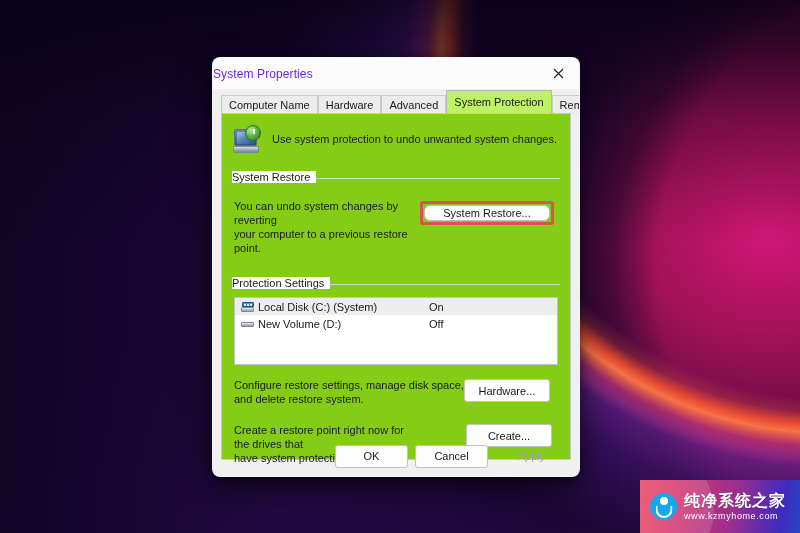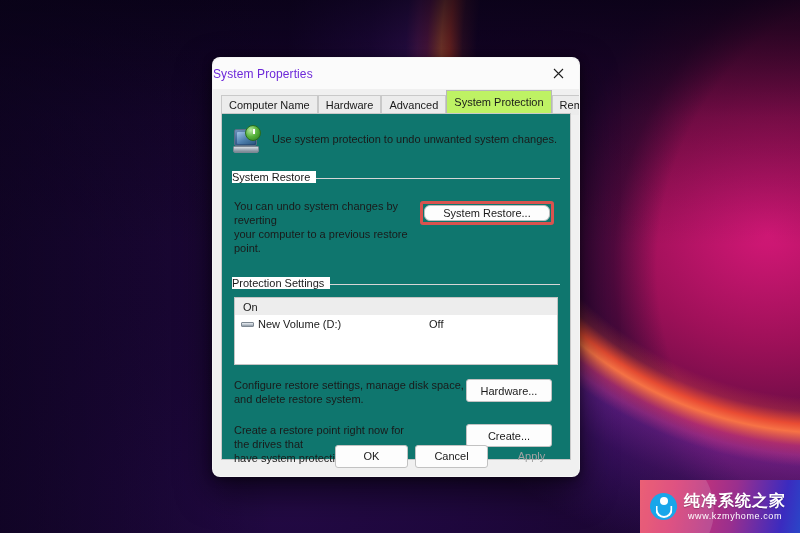--- a/index.html
+++ b/index.html
@@ -144,21 +144,21 @@
     background: #bef264;
     top: 0;
     padding-top: 5px;
     padding-bottom: 4px;
     z-index: 3;
     border-color: #b8b8b8;
   }
 
   .tabpage {
     margin: 0 8px 0 8px;
-    background: #0f766e;
+    background: #84cc16;
     border: 1px solid #c9c9c9;
     height: 347px;
     position: relative;
   }
 
   
   .hdr {
     display: flex;
     align-items: flex-start;
     padding: 11px 10px 0 10px;
@@ -226,21 +226,20 @@
     top: 7px;
     height: 1px;
     background: #d6d6d6;
     z-index: 1;
   }
   .group-body { padding: 9px 2px 0 2px; }
 
   .row {
     display: flex;
     align-items: flex-start;
-    justify-content: space-between;
   }
   .row-text { font-size: 11px; line-height: 14px; color: #1a1a1a; }
 
   
   .btn {
     font-family: "Liberation Sans", sans-serif;
     font-size: 11px;
     color: #1a1a1a;
     background: #fdfdfd;
     border: 1px solid #c2c2c2;
@@ -353,21 +352,20 @@
     right: 0px;
     bottom: 0px;
     width: 160px;
     height: 53px;
     background: linear-gradient(100deg, #e8465f 0%, #d9366e 22%, #9a2f8e 58%, #3b2bbf 88%, #2a46c8 100%);
     display: flex;
     align-items: center;
     padding-left: 10px;
     gap: 7px;
     overflow: hidden;
-    text-align: center;
   }
   #watermark::before {
     content: "";
     position: absolute;
     left: -46px; top: -30px;
     width: 120px; height: 120px;
     border-radius: 50%;
     background: rgba(255,255,255,0.14);
   }
   .wm-logo {
@@ -472,20 +470,27 @@
         </div>
       </div>
 
       <div class="group" style="margin-top:22px;">
         <div class="group-line"></div>
         <span class="group-title">Protection Settings</span>
         <div class="group-body" style="padding-top:6px;">
 
           <div class="listview">
             <div class="lv-row selected">
+              <div class="c1">
+                <span class="drv sys">
+                    <span class="top"></span>
+                    <span class="body"></span>
+                  </span>
+                <span>Local Disk (C:) (System)</span>
+              </div>
               <div class="c2">On</div>
             </div>
             <div class="lv-row">
               <div class="c1">
                 <span class="drv plain">
                     <span class="body"></span>
                   </span>
                 <span>New Volume (D:)</span>
               </div>
               <div class="c2">Off</div>

